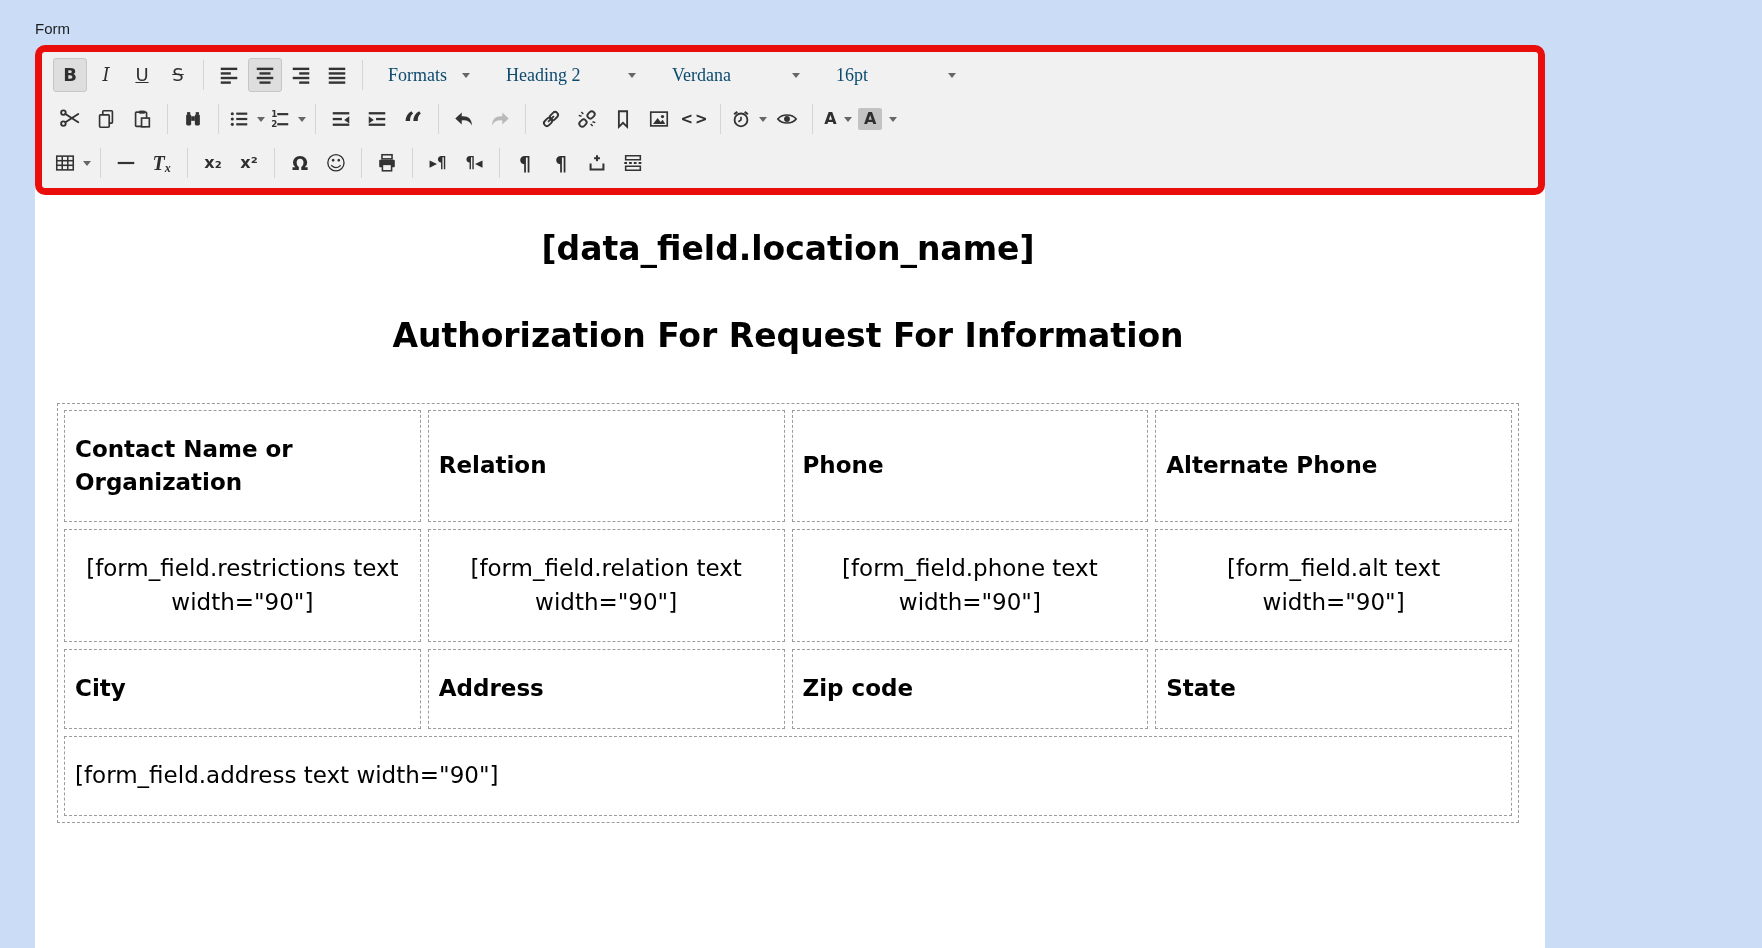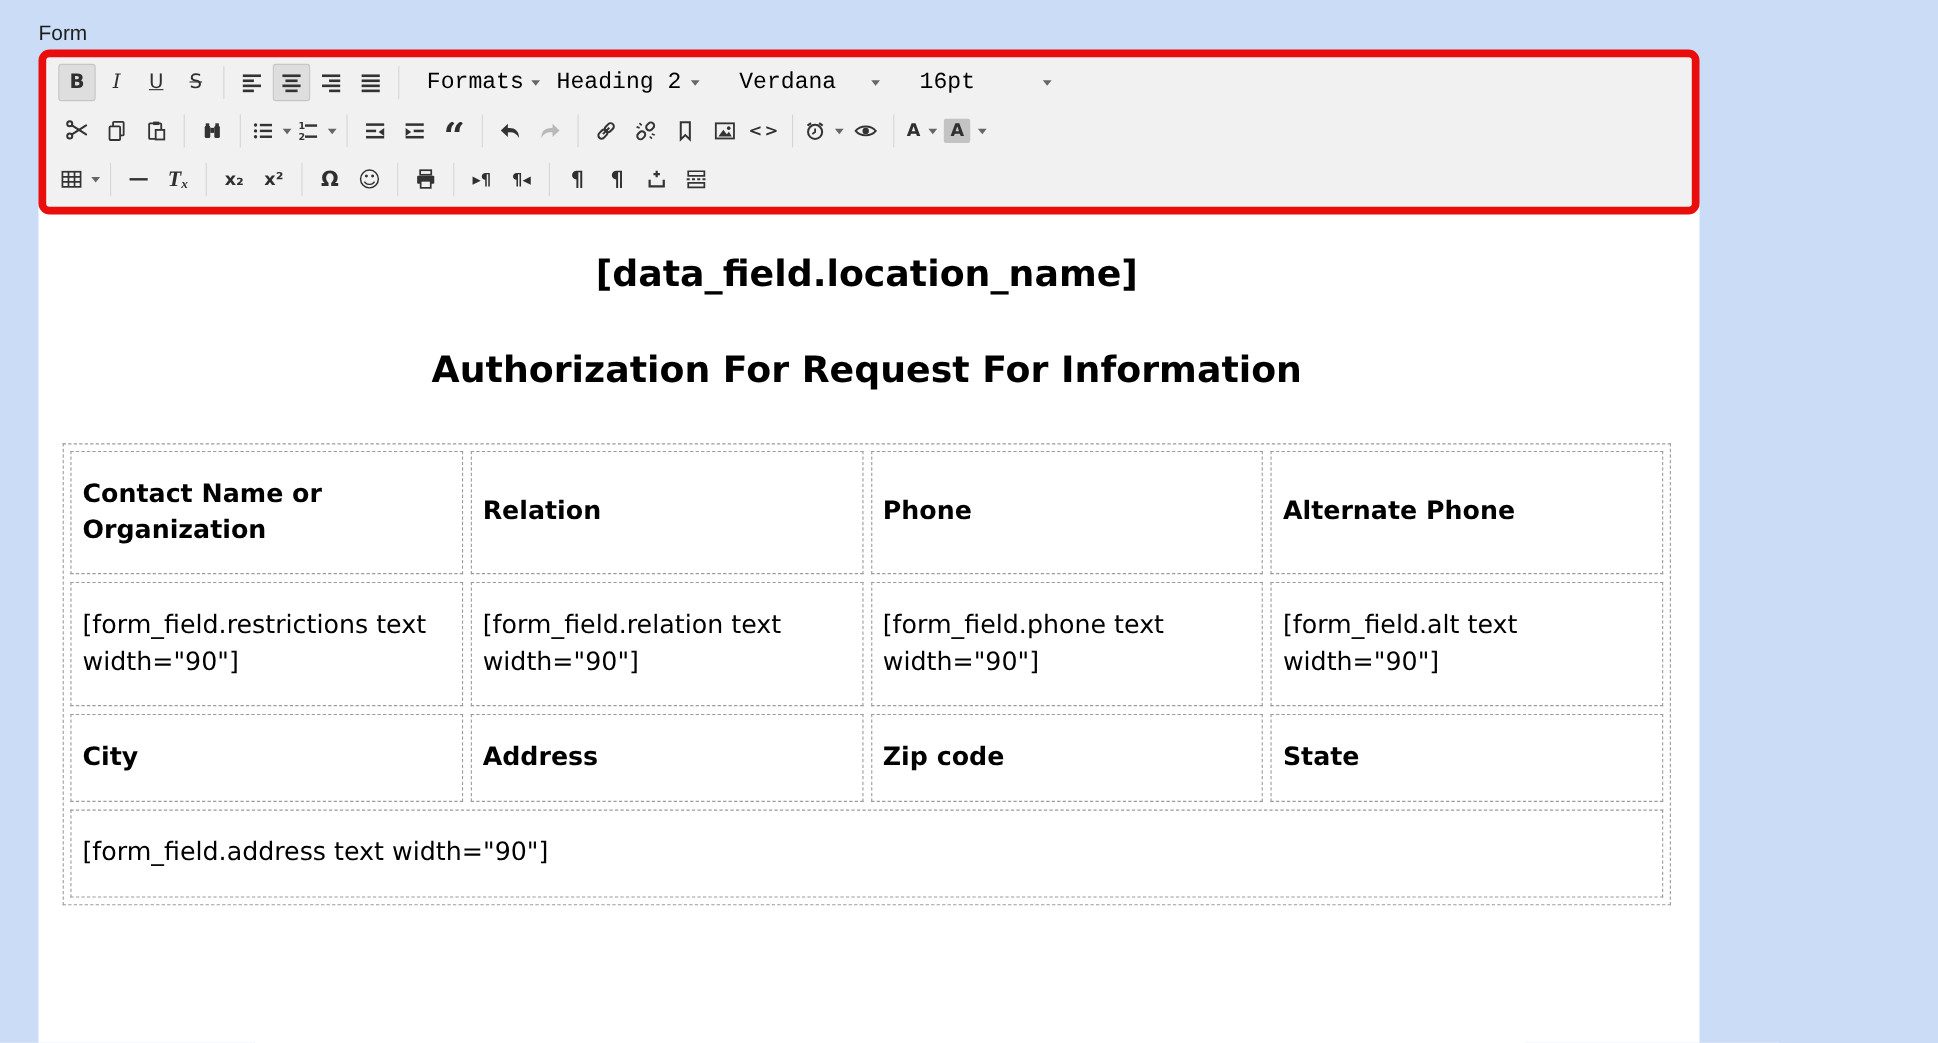--- a/index.html
+++ b/index.html
@@ -1,21 +1,21 @@
 <!DOCTYPE html>
 <html><head>
 <meta charset="utf-8">
 <style>
   html,body{margin:0;padding:0;}
   body{
     width:1762px;height:948px;position:relative;overflow:hidden;
     background:#cbdcf7;font-family:"Liberation Sans",sans-serif;
   }
   .form-label{
-    position:absolute;left:35px;top:20px;font-size:19px;color:#1d1d1d;
+    position:absolute;left:35px;top:20px;font-size:15px;color:#1d1d1d;
   }
   .editor{position:absolute;left:35px;top:45px;width:1510px;}
   
   .toolbar{
     position:relative;z-index:2;box-sizing:border-box;width:1510px;
     background:#f1f1f1;border:7px solid #e90d0c;border-radius:10px;
     padding:1px 0 3px 0;
   }
   .tb-row{height:44px;display:flex;align-items:center;padding-left:10px;}
   .sep{width:1px;height:30px;background:#d5d5d5;margin:0 7px;flex:0 0 auto;}
@@ -25,21 +25,21 @@
     color:#2f2f2f;flex:0 0 auto;box-sizing:border-box;
   }
   .tb-btn.active{background:#dedede;border-color:#c6c6c6;}
   .tb-btn svg{width:22px;height:22px;display:block;}
   .glyph{font-size:18px;font-weight:500;line-height:1;font-family:"DejaVu Sans",sans-serif;}
   .caret{
     width:0;height:0;border-left:4.5px solid transparent;border-right:4.5px solid transparent;
     border-top:5px solid #666;margin-left:7px;flex:0 0 auto;
   }
   .tb-dd{justify-content:space-between;padding:0 10px;margin:0 7px;}
-  .dd-label{font-size:21px;color:#000000;font-family:Liberation Mono, monospace;}
+  .dd-label{font-size:18px;color:#0c4a6e;font-family:Liberation Serif, serif;}
   
   [data-name="bold-button"] .glyph{font-weight:800;}
   [data-name="italic-button"] .glyph{font-family:"DejaVu Serif",serif;font-style:italic;}
   [data-name="underline-button"] .glyph{text-decoration:underline;}
   [data-name="strikethrough-button"] .glyph{text-decoration:line-through;}
   [data-name="blockquote-button"] .glyph{font-family:"DejaVu Serif",serif;font-weight:bold;font-size:34px;height:16px;line-height:26px;overflow:hidden;}
   [data-name="source-code-button"] .glyph{letter-spacing:2px;font-weight:600;font-size:15px;}
   [data-name="text-color-button"] .glyph,[data-name="background-color-button"] .glyph{font-size:16px;font-weight:bold;}
   [data-name="background-color-button"] .glyph{background:#c3c3c3;padding:3px 6px;border-radius:2px;}
   [data-name="clear-formatting-button"] .glyph{font-family:Liberation Serif, serif;font-style:italic;font-weight:bold;font-size:20px;}
@@ -59,21 +59,21 @@
   .doc-h1{margin-bottom:48px;}
   .doc-h2{margin-bottom:48px;}
   .doc-table{border:1px dashed #9c9c9c;padding:6px;}
   .tgrid{display:grid;grid-template-columns:repeat(4,1fr);gap:7px;}
   .cell{
     border:1px dashed #9c9c9c;padding:6px 10px;display:flex;align-items:center;
     font-size:23px;line-height:1.45;box-sizing:border-box;
   }
   .cell.bold{font-weight:bold;}
   .r1{min-height:112px;}
-  .r2{min-height:113px;}
+  .r2{min-height:113px;text-align:center;}
   .r3{min-height:80px;}
   .r4{min-height:80px;grid-column:1 / -1;}
 </style>
 </head>
 <body>
 
 <div class="form-label" data-name="form-label">Form</div>
 
 <div class="editor" data-name="rich-text-editor">
   <div class="toolbar" data-name="toolbar">

